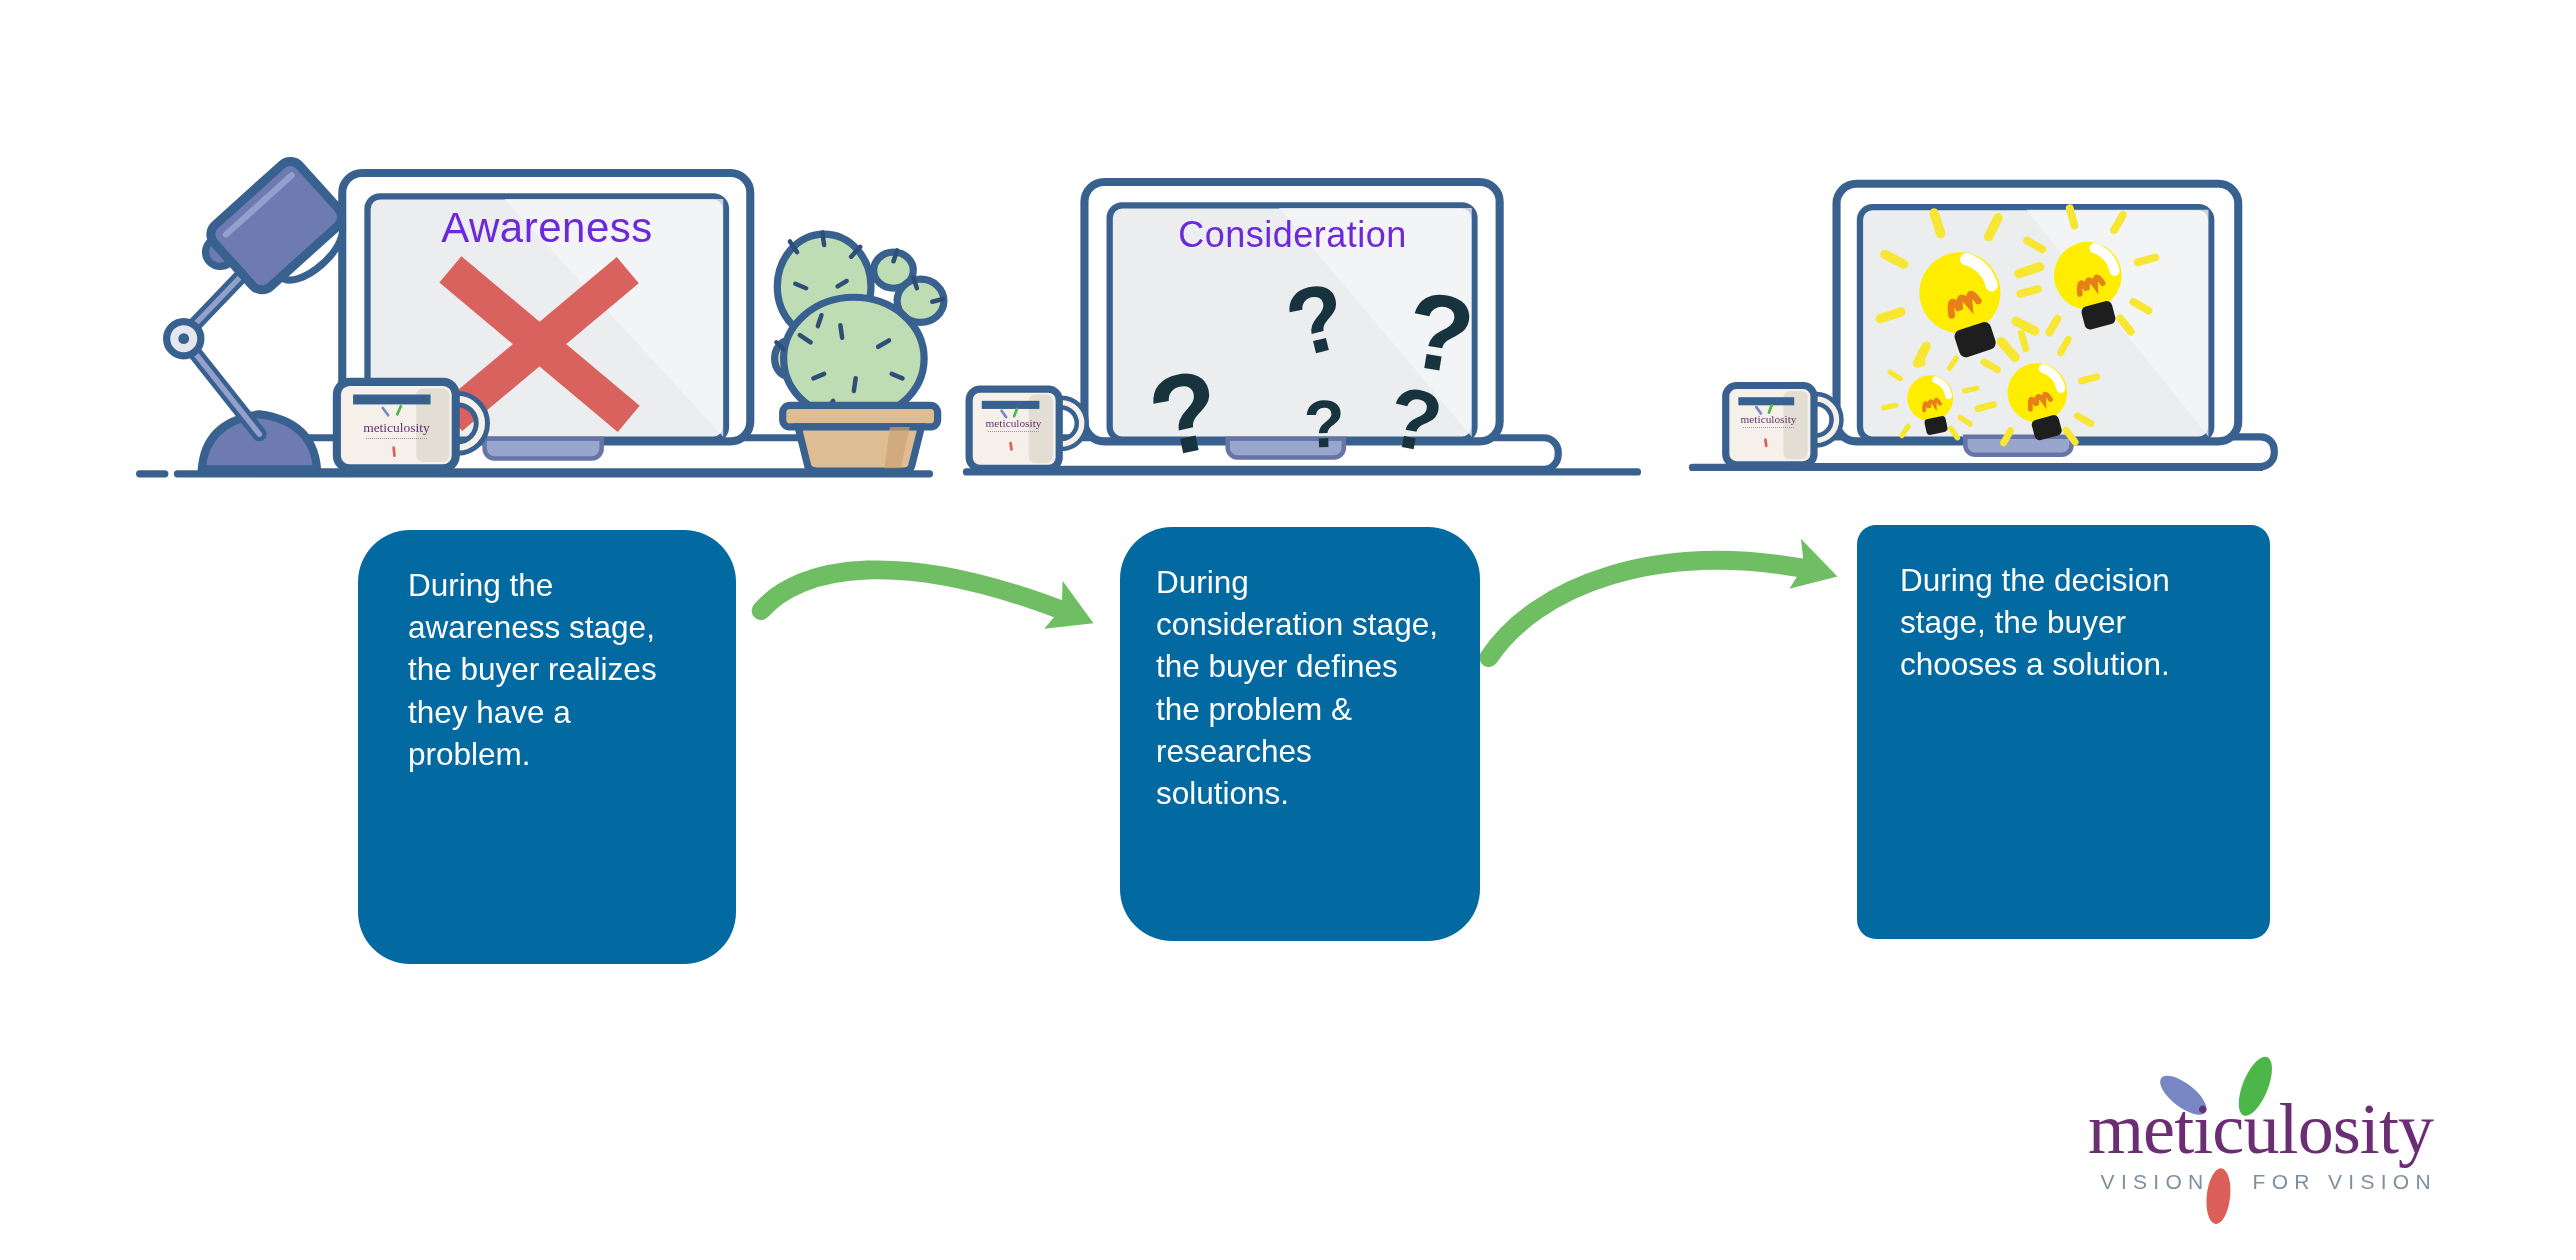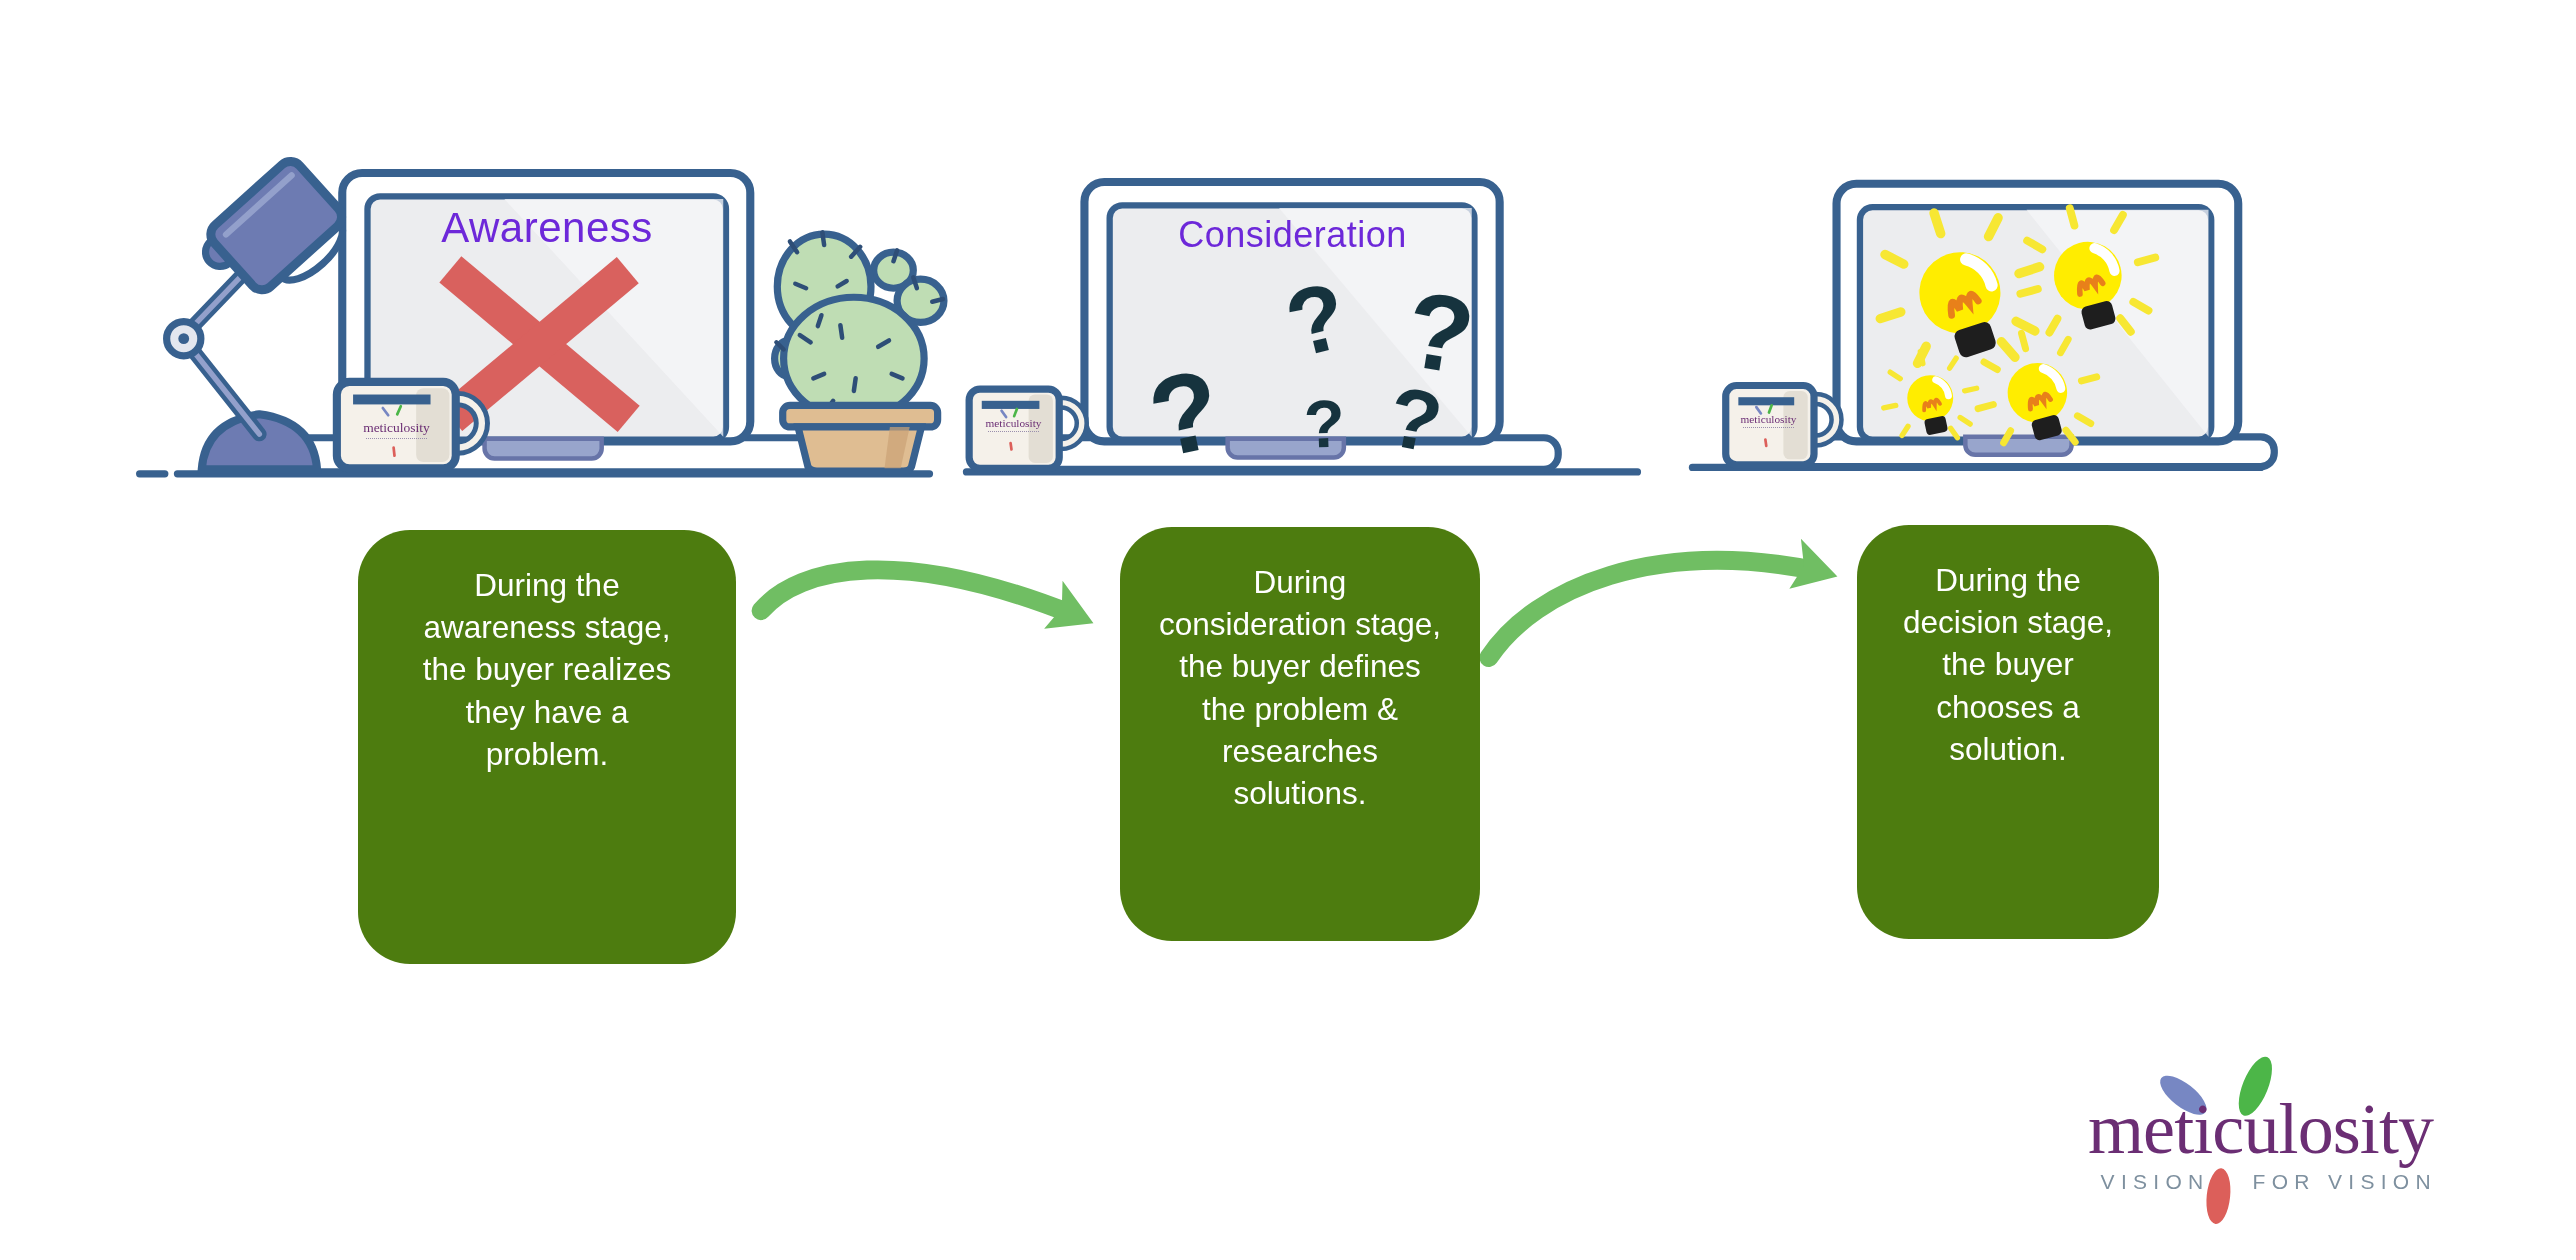--- a/index.html
+++ b/index.html
@@ -6,28 +6,28 @@
   .canvas{position:relative;width:2576px;height:1261px;background:#ffffff;overflow:hidden;
           font-family:"Liberation Sans",sans-serif;}
   .art{position:absolute;left:0;top:0;z-index:1;}
 
   .stage-title{position:absolute;z-index:2;text-align:center;color:#6d28d9;
                font-size:41px;letter-spacing:0.5px;}
   #title-awareness{left:367px;top:204px;width:360px;font-size:42px;}
   #title-consideration{left:1110px;top:214px;width:365px;font-size:36px;}
   #title-decision{left:1860px;top:211px;width:351px;font-size:40px;}
 
-  .desc-box{position:absolute;z-index:2;background:#4d7c0f;border-radius:52px;
-            color:#ffffff;text-align:center;}
+  .desc-box{position:absolute;z-index:2;background:#0369a1;border-radius:52px;
+            color:#ffffff;text-align:left;}
   .desc-box p{margin:34px 0 0 0;font-size:31.5px;line-height:1.34;font-weight:400;}
   #box-awareness{left:358px;top:530px;width:378px;height:434px;}
   #box-awareness p{padding:0 50px;}
   #box-consideration{left:1120px;top:527px;width:360px;height:414px;}
   #box-consideration p{padding:0 36px;}
-  #box-decision{left:1857px;top:525px;width:302px;height:414px;}
+  #box-decision{left:1857px;top:525px;width:413px;height:414px;border-radius:19px;}
   #box-decision p{padding:0 43px;}
 
   .qmark{position:absolute;z-index:2;color:#16333E;font-weight:bold;
          font-family:"Liberation Sans",sans-serif;transform-origin:center;}
   #q1{left:1288px;top:266px;font-size:94px;transform:rotate(-14deg);}
   #q2{left:1407px;top:270px;font-size:108px;transform:rotate(9deg);}
   #q3{left:1151px;top:349px;font-size:112px;transform:rotate(-12deg);}
   #q4{left:1304px;top:385px;font-size:67px;transform:rotate(-2deg);}
   #q5{left:1389px;top:371px;font-size:85px;transform:rotate(11deg);}
 

